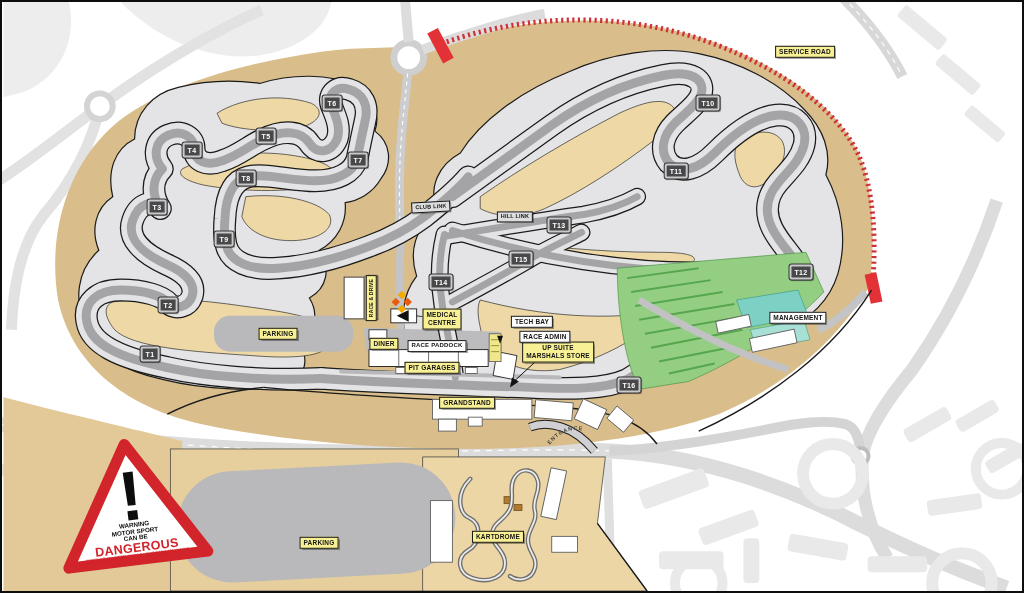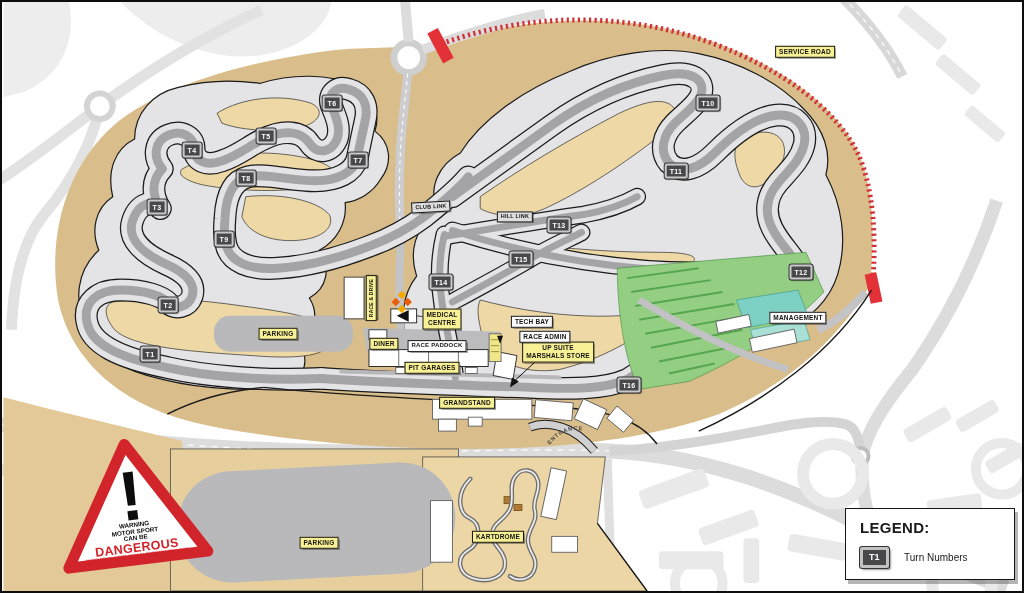--- a/index.html
+++ b/index.html
@@ -304,19 +304,14 @@
     <text x="78" y="82" text-anchor="middle" font-size="70" font-weight="bold" fill="#0d0d0d" font-family="Liberation Sans, sans-serif">!</text>
   </svg>
   <div class="warn-text">WARNING
 MOTOR SPORT
 CAN BE</div>
   <div class="warn-danger">DANGEROUS</div>
   <div class="warn-fine">DESPITE THE ORGANISERS TAKING ALL REASONABLE PRECAUTIONS
 UNAVOIDABLE ACCIDENTS CAN HAPPEN. YOU ARE PRESENT AT YOUR OWN RISK</div>
 </div>
 
-<div id="legend">
-  <div id="legend-title">LEGEND:</div>
-  <div class="legend-marker">T1</div>
-  <div id="legend-item">Turn Numbers</div>
+
 </div>
 
-</div>
-
 </body></html>

